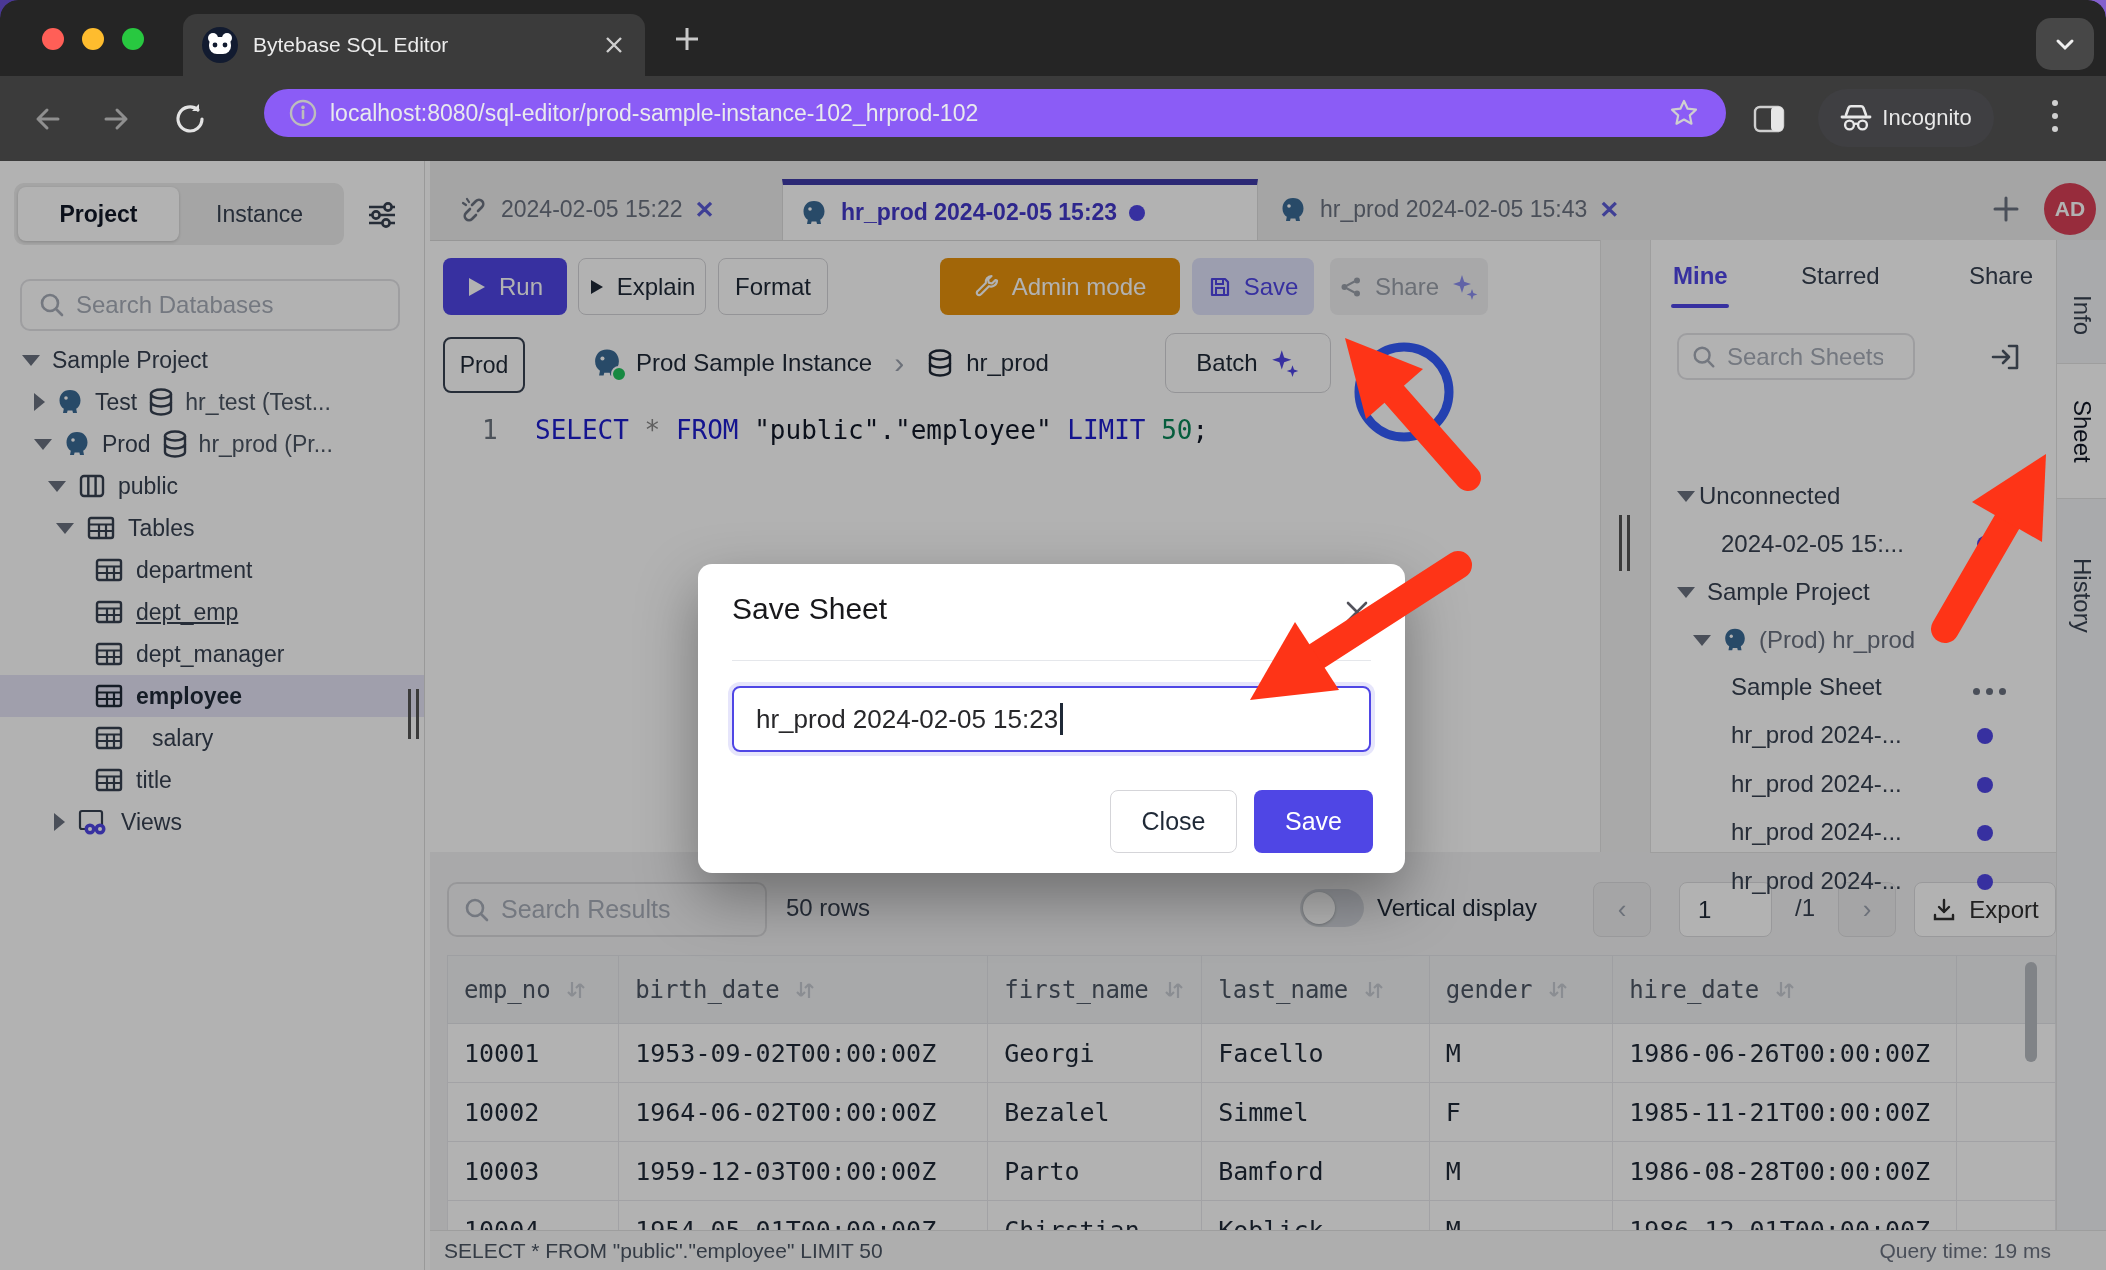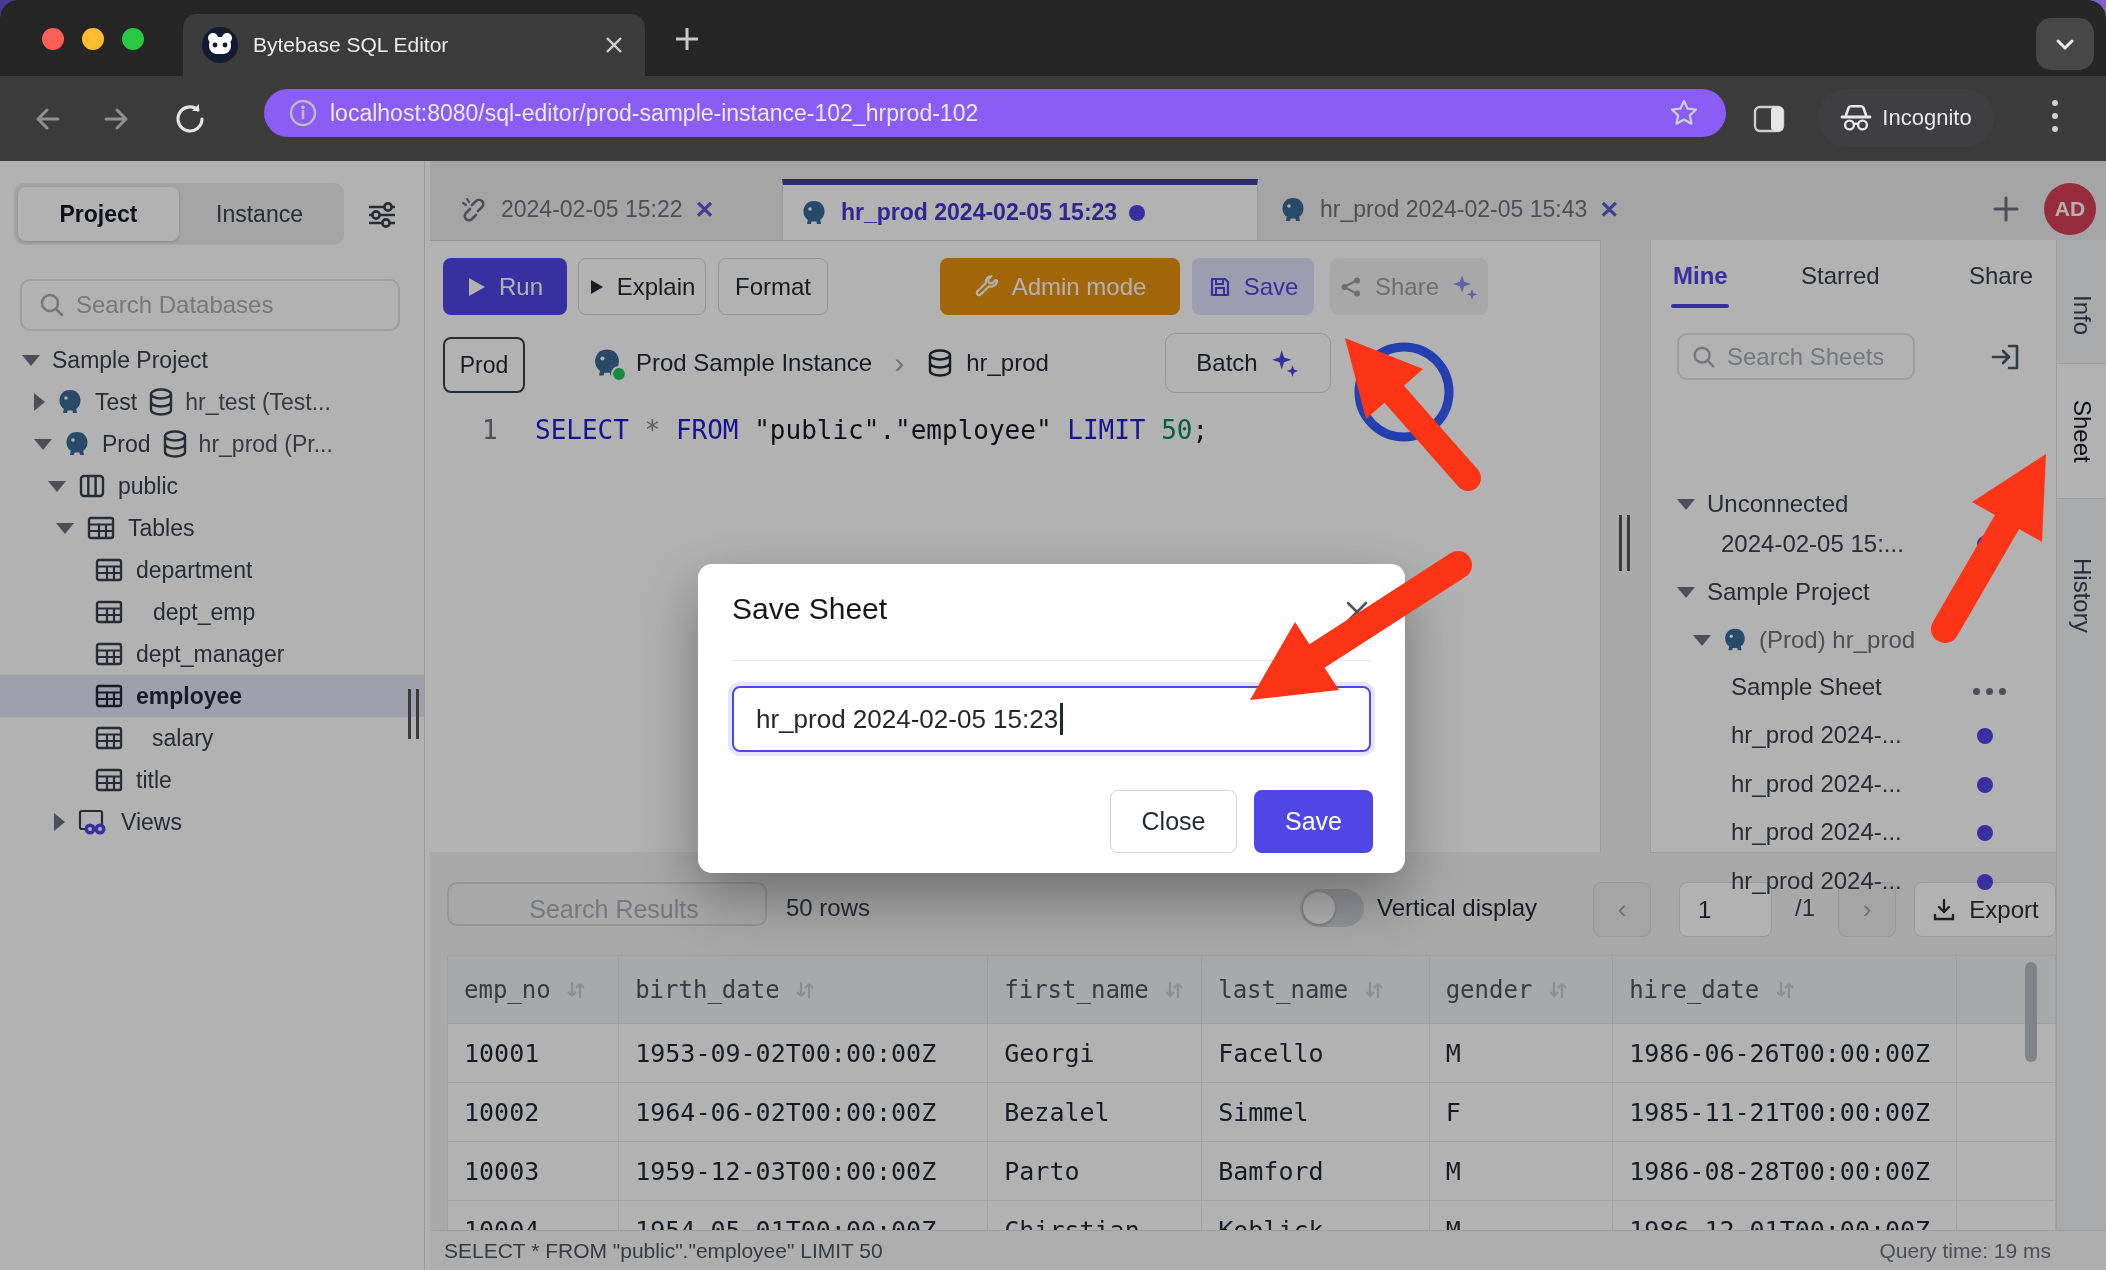--- a/index.html
+++ b/index.html
@@ -226,21 +226,21 @@
         <span>Tables</span>
       </div>
 
       <div class="trow" style="left:94px;top:388px;height:42px;gap:12px;">
         <svg width="30" height="28" viewBox="0 0 30 28">
             <rect x="3" y="4" width="24" height="20" rx="2" stroke="#374151" stroke-width="2.4" fill="none"></rect>
             <path d="M3 10.5h24M3 17h24M13 10.5V24M20 10.5V24" stroke="#374151" stroke-width="2.2"></path>
           </svg>
         <span>department</span>
       </div>
-      <div class="trow" style="left:94px;top:430px;height:42px;gap:29px;">
+      <div class="trow" style="left:94px;top:430px;height:42px;gap:12px;text-decoration:underline;">
         <svg width="30" height="28" viewBox="0 0 30 28">
             <rect x="3" y="4" width="24" height="20" rx="2" stroke="#374151" stroke-width="2.4" fill="none"></rect>
             <path d="M3 10.5h24M3 17h24M13 10.5V24M20 10.5V24" stroke="#374151" stroke-width="2.2"></path>
           </svg>
         <span>dept_emp</span>
       </div>
       <div class="trow" style="left:94px;top:472px;height:42px;gap:12px;">
         <svg width="30" height="28" viewBox="0 0 30 28">
             <rect x="3" y="4" width="24" height="20" rx="2" stroke="#374151" stroke-width="2.4" fill="none"></rect>
             <path d="M3 10.5h24M3 17h24M13 10.5V24M20 10.5V24" stroke="#374151" stroke-width="2.2"></path>
@@ -395,21 +395,21 @@
       <div class="code" style="position:absolute;left:52px;top:14px;color:#6e7681;">1</div>
       <div class="code" style="position:absolute;left:105px;top:14px;"><span style="color:#1d1dcd;">SELECT</span><span style="color:#888;"> * </span><span style="color:#1d1dcd;">FROM</span><span style="color:#111827;"> "public"."employee" </span><span style="color:#1d1dcd;">LIMIT</span><span style="color:#098658;"> 50</span><span style="color:#111827;">;</span></div>
     </div>
 
     <div class="abs" style="left:1600px;top:79px;width:50px;height:612px;background:#f2f2f2;border-left:1px solid #e2e2e2;">
       <div style="position:absolute;left:18px;top:275px;width:3px;height:56px;background:#555;"></div>
       <div style="position:absolute;left:26px;top:275px;width:3px;height:56px;background:#555;"></div>
     </div>
 
     <div class="res">
-      <div class="search abs" style="left:17px;top:30px;width:320px;height:44px;box-sizing:border-box;padding-left:14px;font-size:25px;background:#f3f3f4;border-color:#d9d9dc;flex-direction:column;">
+      <div class="search abs" style="left:17px;top:30px;width:320px;height:55px;box-sizing:border-box;padding-left:14px;font-size:25px;background:#f3f3f4;border-color:#d9d9dc;">
         <svg width="28" height="28" viewBox="0 0 28 28">
           <circle cx="12" cy="12" r="8" stroke="#a7adb8" stroke-width="2.6" fill="none"></circle>
           <path d="M18 18l6 6" stroke="#a7adb8" stroke-width="2.6" stroke-linecap="round"></path>
         </svg>
         <span class="ph">Search Results</span>
       </div>
       <span class="abs" style="left:356px;top:42px;font-size:24px;color:#374151;">50 rows</span>
 
       <div class="abs" style="left:870px;top:37px;width:64px;height:38px;border-radius:19px;background:#d1d5db;">
         <div style="position:absolute;left:3px;top:3px;width:32px;height:32px;border-radius:50%;background:#fff;box-shadow:0 1px 3px rgba(0,0,0,.25);"></div>
@@ -518,21 +518,21 @@
           <circle cx="12" cy="12" r="8" stroke="#a7adb8" stroke-width="2.6" fill="none"></circle>
           <path d="M18 18l6 6" stroke="#a7adb8" stroke-width="2.6" stroke-linecap="round"></path>
         </svg>
         <span class="ph" style="display:inline-block;width:156px;overflow:hidden;white-space:nowrap;">Search Sheets</span>
       </div>
       <svg class="abs" style="left:338px;top:100px;" width="34" height="34" viewBox="0 0 34 34">
         <path d="M20 6h8v22h-8" stroke="#4b5563" stroke-width="2.6" fill="none" stroke-linecap="round" stroke-linejoin="round"></path>
         <path d="M4 17h16m0 0l-6-6m6 6l-6 6" stroke="#4b5563" stroke-width="2.6" fill="none" stroke-linecap="round"></path>
       </svg>
 
-      <div class="rrow" style="left:26px;top:242px;gap:12px;margin-top:8px;">
+      <div class="rrow" style="left:26px;top:242px;gap:4px;">
         <span class="caret cardown"></span>
         <span>Unconnected</span>
       </div>
       <div class="rrow" style="left:70px;top:290px;">
         <span>2024-02-05 15:...</span>
       </div>
       <span class="dot abs" style="left:326px;top:296px;"></span>
 
       <div class="rrow" style="left:26px;top:338px;gap:12px;">
         <span class="caret cardown"></span>

